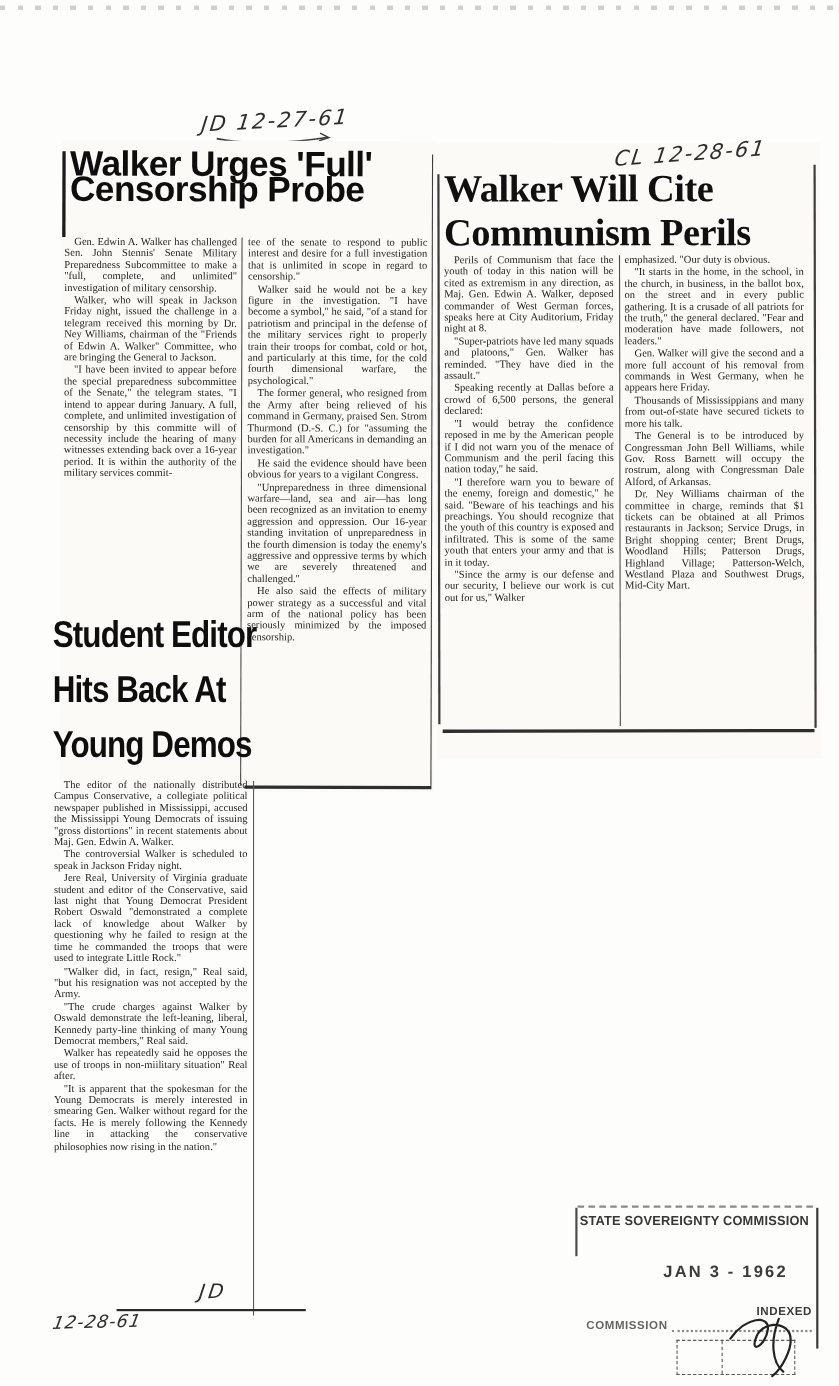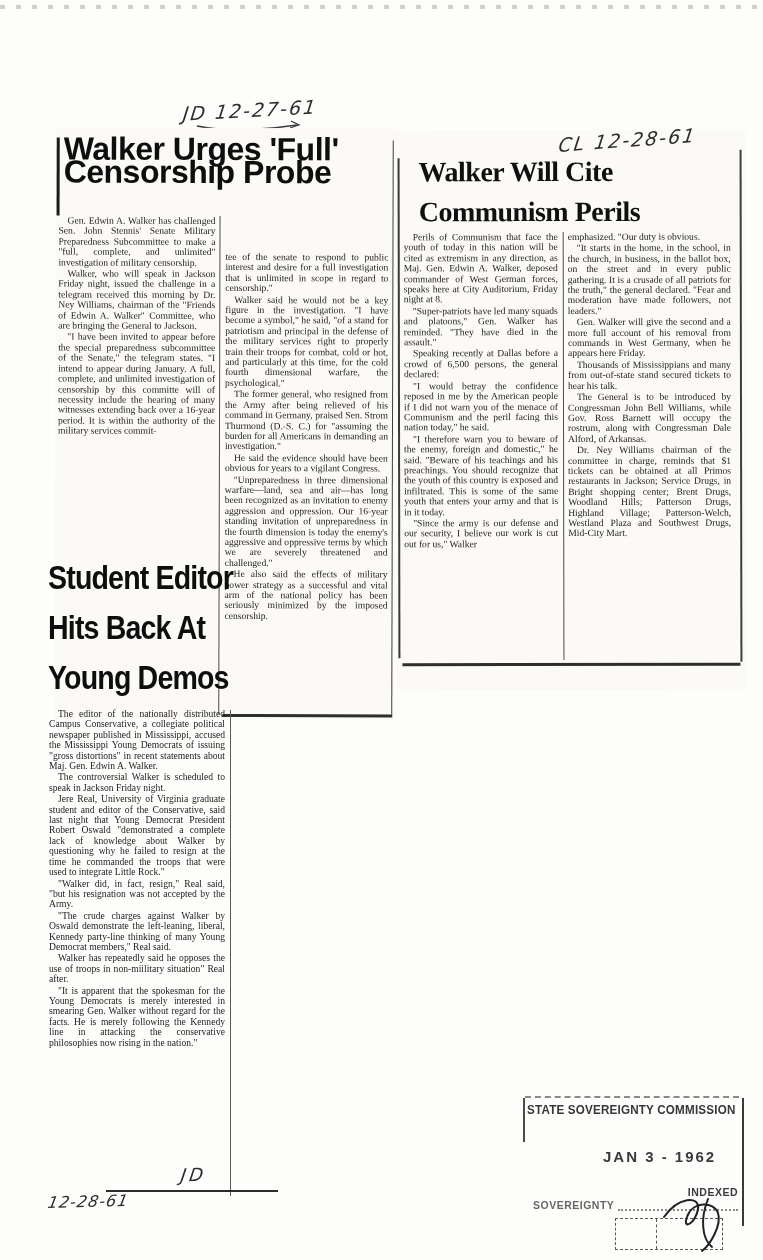--- a/index.html
+++ b/index.html
@@ -34,38 +34,38 @@
   .h-sans{font-family:"Liberation Sans",sans-serif;font-weight:bold;color:#0e0e0e;}
   .h-serif{font-family:"Liberation Serif",serif;font-weight:bold;color:#101010;}
 
   
   .art1{left:55px;top:128px;width:340px;height:592px;transform:rotate(.15deg);}
   .art1 .hbar{left:1px;top:10px;height:78px;width:2.5px;background:#1b1b1b;position:absolute;}
   .art1 .hl{position:absolute;left:8px;font-size:32px;line-height:38px;letter-spacing:-.5px;}
   .art1 .hl1{top:2px;}
   .art1 .hl2{top:25px;}
   .art1 .col1{position:absolute;left:3px;top:88px;width:157px;}
-  .art1 .col2{position:absolute;left:170px;top:88px;width:163px;margin-top:36px;}
+  .art1 .col2{position:absolute;left:170px;top:88px;width:163px;}
 
   
   .art3{left:46px;top:552px;width:188px;height:700px;background:transparent;}
   .art3 .hl{position:absolute;left:2px;font-size:34px;line-height:50px;letter-spacing:-1px;
     transform:scaleX(.84);transform-origin:left center;white-space:nowrap;}
   .art3 .hl1{top:0;}
   .art3 .hl2{top:50px;}
   .art3 .hl3{top:100px;}
   .art3 .body{position:absolute;left:3px;top:157px;width:176px;}
   .art3 .sig-line{position:absolute;left:60px;top:638px;width:172px;height:2px;background:#2b2b2b;}
   .art3 .jd{left:135px;top:612px;font-size:18px;letter-spacing:3px;transform:rotate(-2deg) skewX(-10deg);}
   .art3 .date{left:2px;top:640px;font-size:16px;letter-spacing:1px;transform:rotate(-1.5deg) skewX(-12deg);}
 
   
   .art2{left:396px;top:130px;width:350px;height:560px;transform:rotate(-.1deg);}
   .art2 .lbar{position:absolute;left:2px;top:28px;height:500px;width:1.5px;background:#3a3a3a;}
-  .art2 .hl{position:absolute;left:8px;font-size:28px;line-height:40px;letter-spacing:-.5px;margin-left:15px;}
+  .art2 .hl{position:absolute;left:8px;font-size:35px;line-height:40px;letter-spacing:-.5px;}
   .art2 .hl1{top:22px;}
   .art2 .hl2{top:62px;}
   .art2 .col1{position:absolute;left:8px;top:102px;width:154px;}
   .art2 .col2{position:absolute;left:172px;top:102px;width:163px;}
 
   
   .stamp{position:absolute;left:523px;top:1096px;width:226px;height:160px;color:#3a3a3a;
     font-family:"Liberation Sans",sans-serif;}
   .stamp .edge-top{position:absolute;left:2px;top:0;width:214px;border-top:2px dashed #8a8a8a;}
   .stamp .bar-left{position:absolute;left:0;top:2px;width:2px;height:44px;background:#4a4a4a;}
@@ -135,21 +135,21 @@
       <p>Speaking recently at Dallas before a crowd of 6,500 persons, the general declared:</p>
       <p>"I would betray the confidence reposed in me by the American people if I did not warn you of the menace of Communism and the peril facing this nation today," he said.</p>
       <p>"I therefore warn you to beware of the enemy, foreign and domestic," he said. "Beware of his teachings and his preachings. You should recognize that the youth of this country is exposed and infiltrated. This is some of the same youth that enters your army and that is in it today.</p>
       <p>"Since the army is our defense and our security, I believe our work is cut out for us," Walker</p>
     </div>
 
     <div class="col2 news">
       <p class="noindent">emphasized. "Our duty is obvious.</p>
       <p>"It starts in the home, in the school, in the church, in business, in the ballot box, on the street and in every public gathering. It is a crusade of all patriots for the truth," the general declared. "Fear and moderation have made followers, not leaders."</p>
       <p>Gen. Walker will give the second and a more full account of his removal from commands in West Germany, when he appears here Friday.</p>
-      <p>Thousands of Mississippians and many from out-of-state stand secured tickets to hear his talk.</p>
+      <p>Thousands of Mississippians and many from out-of-state have secured tickets to more his talk.</p>
       <p>The General is to be introduced by Congressman John Bell Williams, while Gov. Ross Barnett will occupy the rostrum, along with Congressman Dale Alford, of Arkansas.</p>
       <p>Dr. Ney Williams chairman of the committee in charge, reminds that $1 tickets can be obtained at all Primos restaurants in Jackson; Service Drugs, in Bright shopping center;  Brent Drugs, Woodland Hills; Patterson Drugs, Highland Village; Patterson-Welch, Westland Plaza and Southwest Drugs, Mid-City Mart.</p>
     </div>
 
     <div class="rule-v" style="left:167px;top:102px;height:428px;"></div>
     <div class="rule-v" style="left:344px;top:20px;height:512px;width:1.5px;background:#3e3e3e;"></div>
     <div class="rule-h" style="left:6px;top:533px;width:338px;height:2.5px;"></div>
   </div>
 
   <div class="clip art3">
@@ -177,21 +177,21 @@
     <div class="edge-top"></div>
     <div class="bar-left"></div>
     <div class="bar-right"></div>
     <div class="title">STATE SOVEREIGNTY COMMISSION</div>
     <div class="date">JAN 3 - 1962</div>
     <div class="row row1">
       <span class="lbl">INDEXED</span>
       <span class="leader"></span>
     </div>
     <div class="row row2">
-      <span class="lbl">SOVEREIGNTY</span>
+      <span class="lbl">COMMISSION</span>
       <span class="leader"></span>
     </div>
     <div class="dashbox">
       <div class="tick"></div>
     </div>
   </div>
 
   <svg class="sig-svg" width="72" height="60" viewBox="0 0 72 60">
     <path d="M4,22 C18,2 40,0 38,14 C36,28 22,36 27,22 C32,6 54,6 58,18 C62,30 50,50 42,56 M48,4 C40,24 42,44 52,52" stroke="#222" stroke-width="2" fill="none" stroke-linecap="round"></path>
   </svg>

